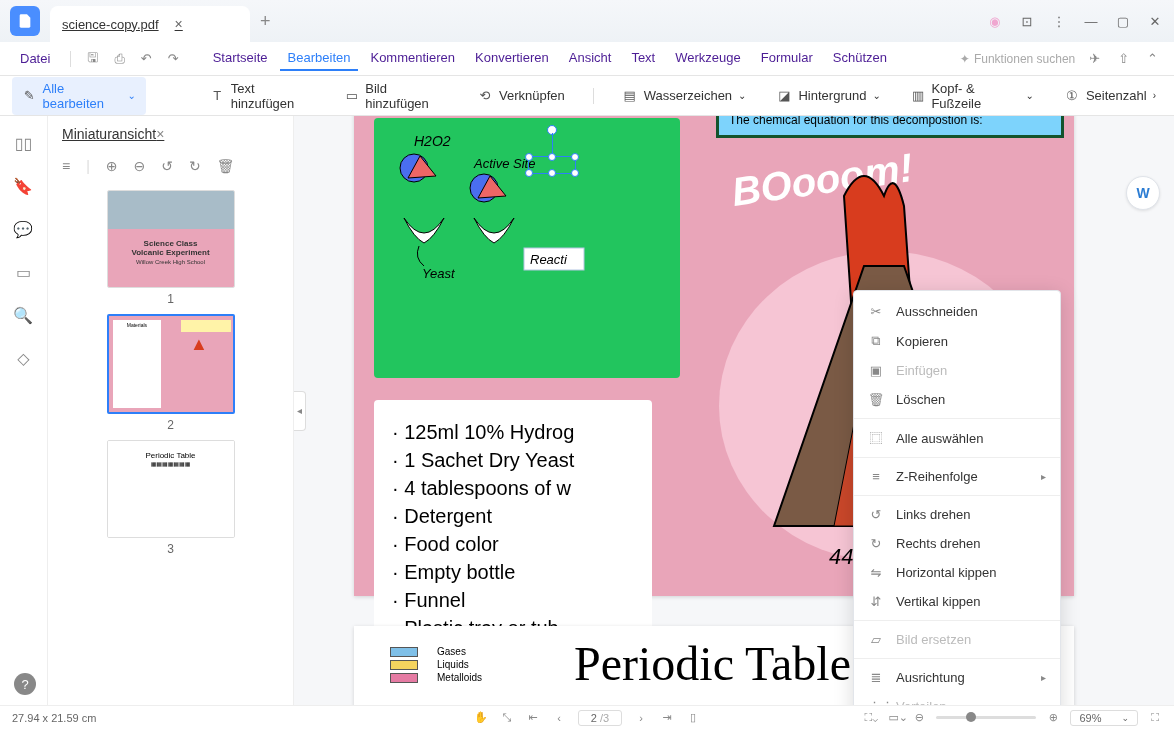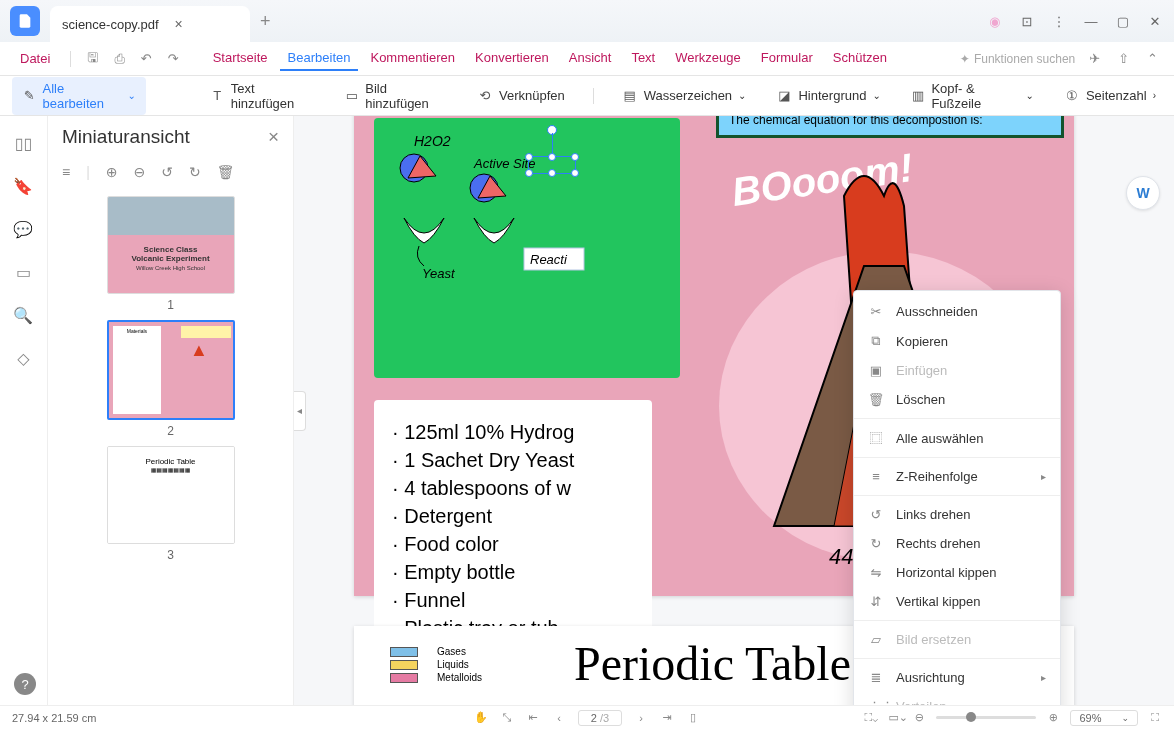--- a/index.html
+++ b/index.html
@@ -2,48 +2,48 @@
 <html><head>
 <meta charset="utf-8">
 <style>
 * { margin: 0; padding: 0; box-sizing: border-box; font-family: -apple-system, BlinkMacSystemFont, "Segoe UI", sans-serif; }
 body { width: 1174px; height: 729px; background: #fff; overflow: hidden; position: relative; }
 
 
 .titlebar { height: 42px; background: linear-gradient(to bottom, #f5f7fa, #eef2f6); display: flex; align-items: center; }
 .app-icon { width: 30px; height: 30px; background: #4a8eff; border-radius: 6px; margin: 0 10px; display:flex; align-items:center; justify-content:center;}
 .app-icon svg { fill: #fff; }
-.tab { background: #fff; height: 36px; margin-top:6px; border-radius: 8px 8px 0 0; padding: 0 12px; display: flex; align-items: center; font-size: 13px; color: #333; gap:16px; min-width: 200px;}
+.tab { background: #fff; height: 36px; margin-top:6px; border-radius: 8px 8px 0 0; padding: 0 12px; display: flex; align-items: center; font-size: 13px; color: #333; gap:16px; min-width: 200px; text-decoration: underline;}
 .tab-close { color: #666; cursor: pointer; font-size:14px;}
 .tab-add { margin-left: 10px; color: #888; font-size: 18px; cursor:pointer;}
 .titlebar-right { margin-left: auto; display: flex; align-items: center; gap: 14px; padding-right: 10px; color:#888;}
 .win-btn { width:18px; text-align:center; cursor:pointer; font-size:13px; color:#666;}
 
 
 .menubar { height: 34px; display: flex; align-items: center; padding-left: 12px; gap: 8px; border-bottom: 1px solid #e5e5e5; font-size: 13px;}
-.menu-item { padding: 4px 8px; cursor: pointer; color: #be185d; }
+.menu-item { padding: 4px 8px; cursor: pointer; color: #4c1d95; }
 .menu-item.active { color: #2d7ff9; border-bottom: 2px solid #2d7ff9; }
 .menu-divider { width:1px; height:16px; background:#ddd; margin:0 4px;}
 .menu-icon { color:#888; padding:2px 4px;}
 .menu-right { margin-left:auto; display:flex; align-items:center; gap:10px; padding-right:12px; color:#888;}
 .fn-search { color:#aaa; font-size:12px; display:flex; align-items:center; gap:4px;}
 
 
 .toolbar { height: 40px; display: flex; align-items: center; padding: 0 12px; gap: 18px; border-bottom: 1px solid #e5e5e5; font-size: 13px;}
 .tool-btn { display: flex; align-items: center; gap: 6px; cursor: pointer; color: #333; padding:4px 6px;}
 .tool-btn.primary { background: #e8f0fe; color: #2d7ff9; border-radius: 4px; padding: 4px 10px;}
 .tool-icon { width:16px; height:16px; color:#555; display:inline-flex; align-items:center; justify-content:center;}
 
 
 .main { display: flex; height: calc(729px - 42px - 34px - 40px - 24px); }
 .leftbar { width: 48px; border-right: 1px solid #eee; display:flex; flex-direction:column; align-items:center; gap:24px; padding-top:18px; color:#888;}
 .leftbar .lb-icon { cursor:pointer; font-size:16px;}
 
 .thumbpanel { width: 246px; border-right: 1px solid #eee; display:flex; flex-direction:column;}
-.thumb-header { display:flex; align-items:center; justify-content:space-between; padding: 10px 14px; font-size:19px; color:#333;}
+.thumb-header { display:flex; align-items:center; justify-content:flex-start; padding: 10px 14px; font-size:14px; color:#333;text-decoration:underline;}
 .thumb-tools { display:flex; gap:16px; padding: 6px 14px; color:#888; font-size:14px;}
 .thumbs { flex:1; overflow:auto; display:flex; flex-direction:column; align-items:center; gap:8px; padding:10px 0;}
 .thumb { width:128px; border:1px solid #ddd; border-radius:2px; background:#fff; cursor:pointer; overflow:hidden;}
 .thumb.selected { border:2px solid #2d7ff9;}
 .thumb-label { font-size:12px; color:#666; margin-top:4px;}
 .thumb-body { width:100%; height:96px; }
 
 .canvas-wrap { flex:1; background:#f6f7f9; position:relative; overflow:hidden;}
 .canvas-collapse { position:absolute; left:0; top:50%; transform:translateY(-50%); width:12px; height:40px; background:#fff; border:1px solid #ddd; border-left:none; border-radius:0 4px 4px 0; display:flex; align-items:center; justify-content:center; color:#888; font-size:10px; cursor:pointer;}
 

